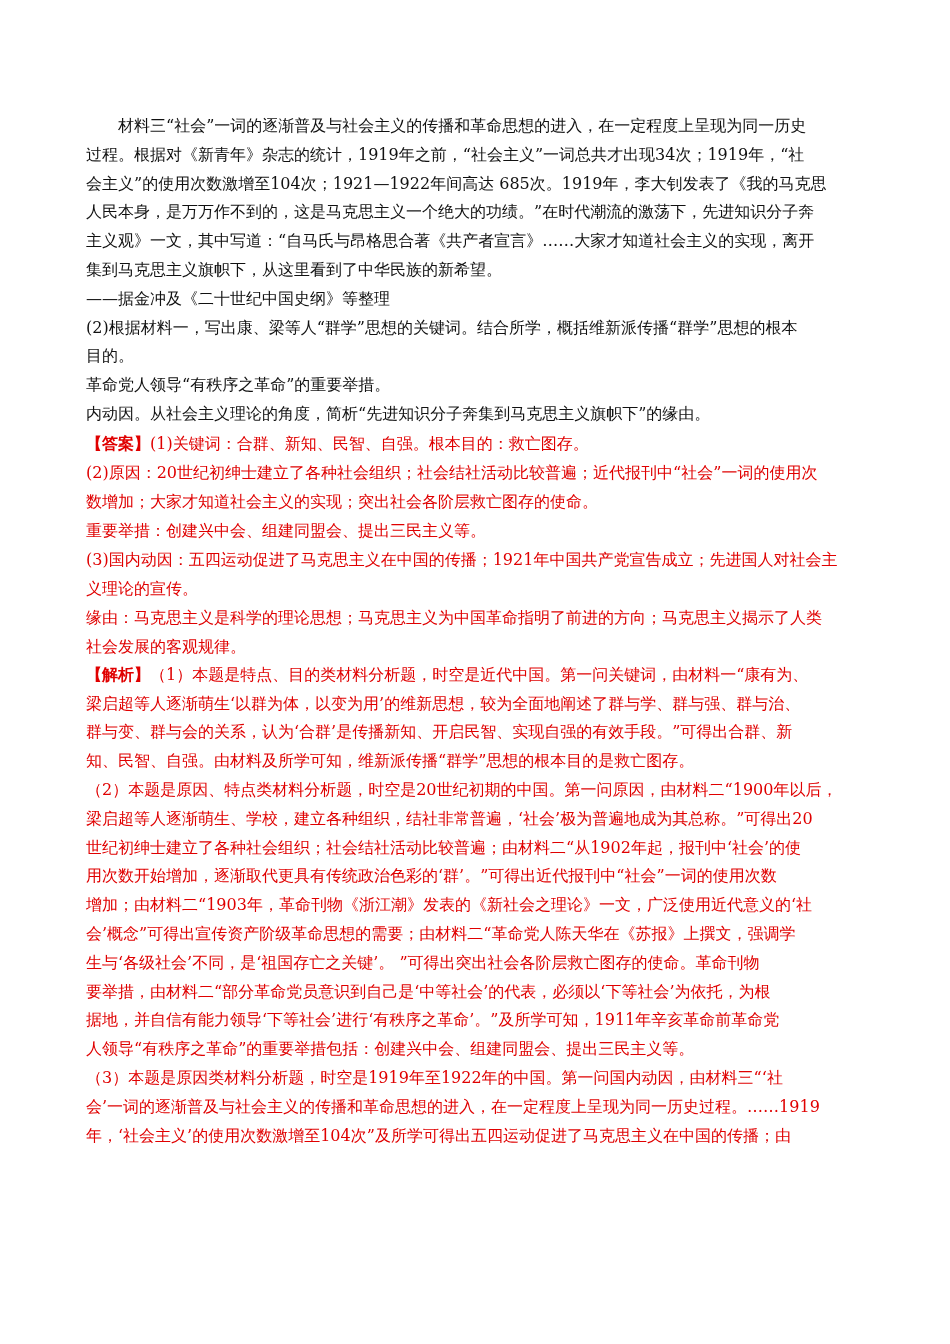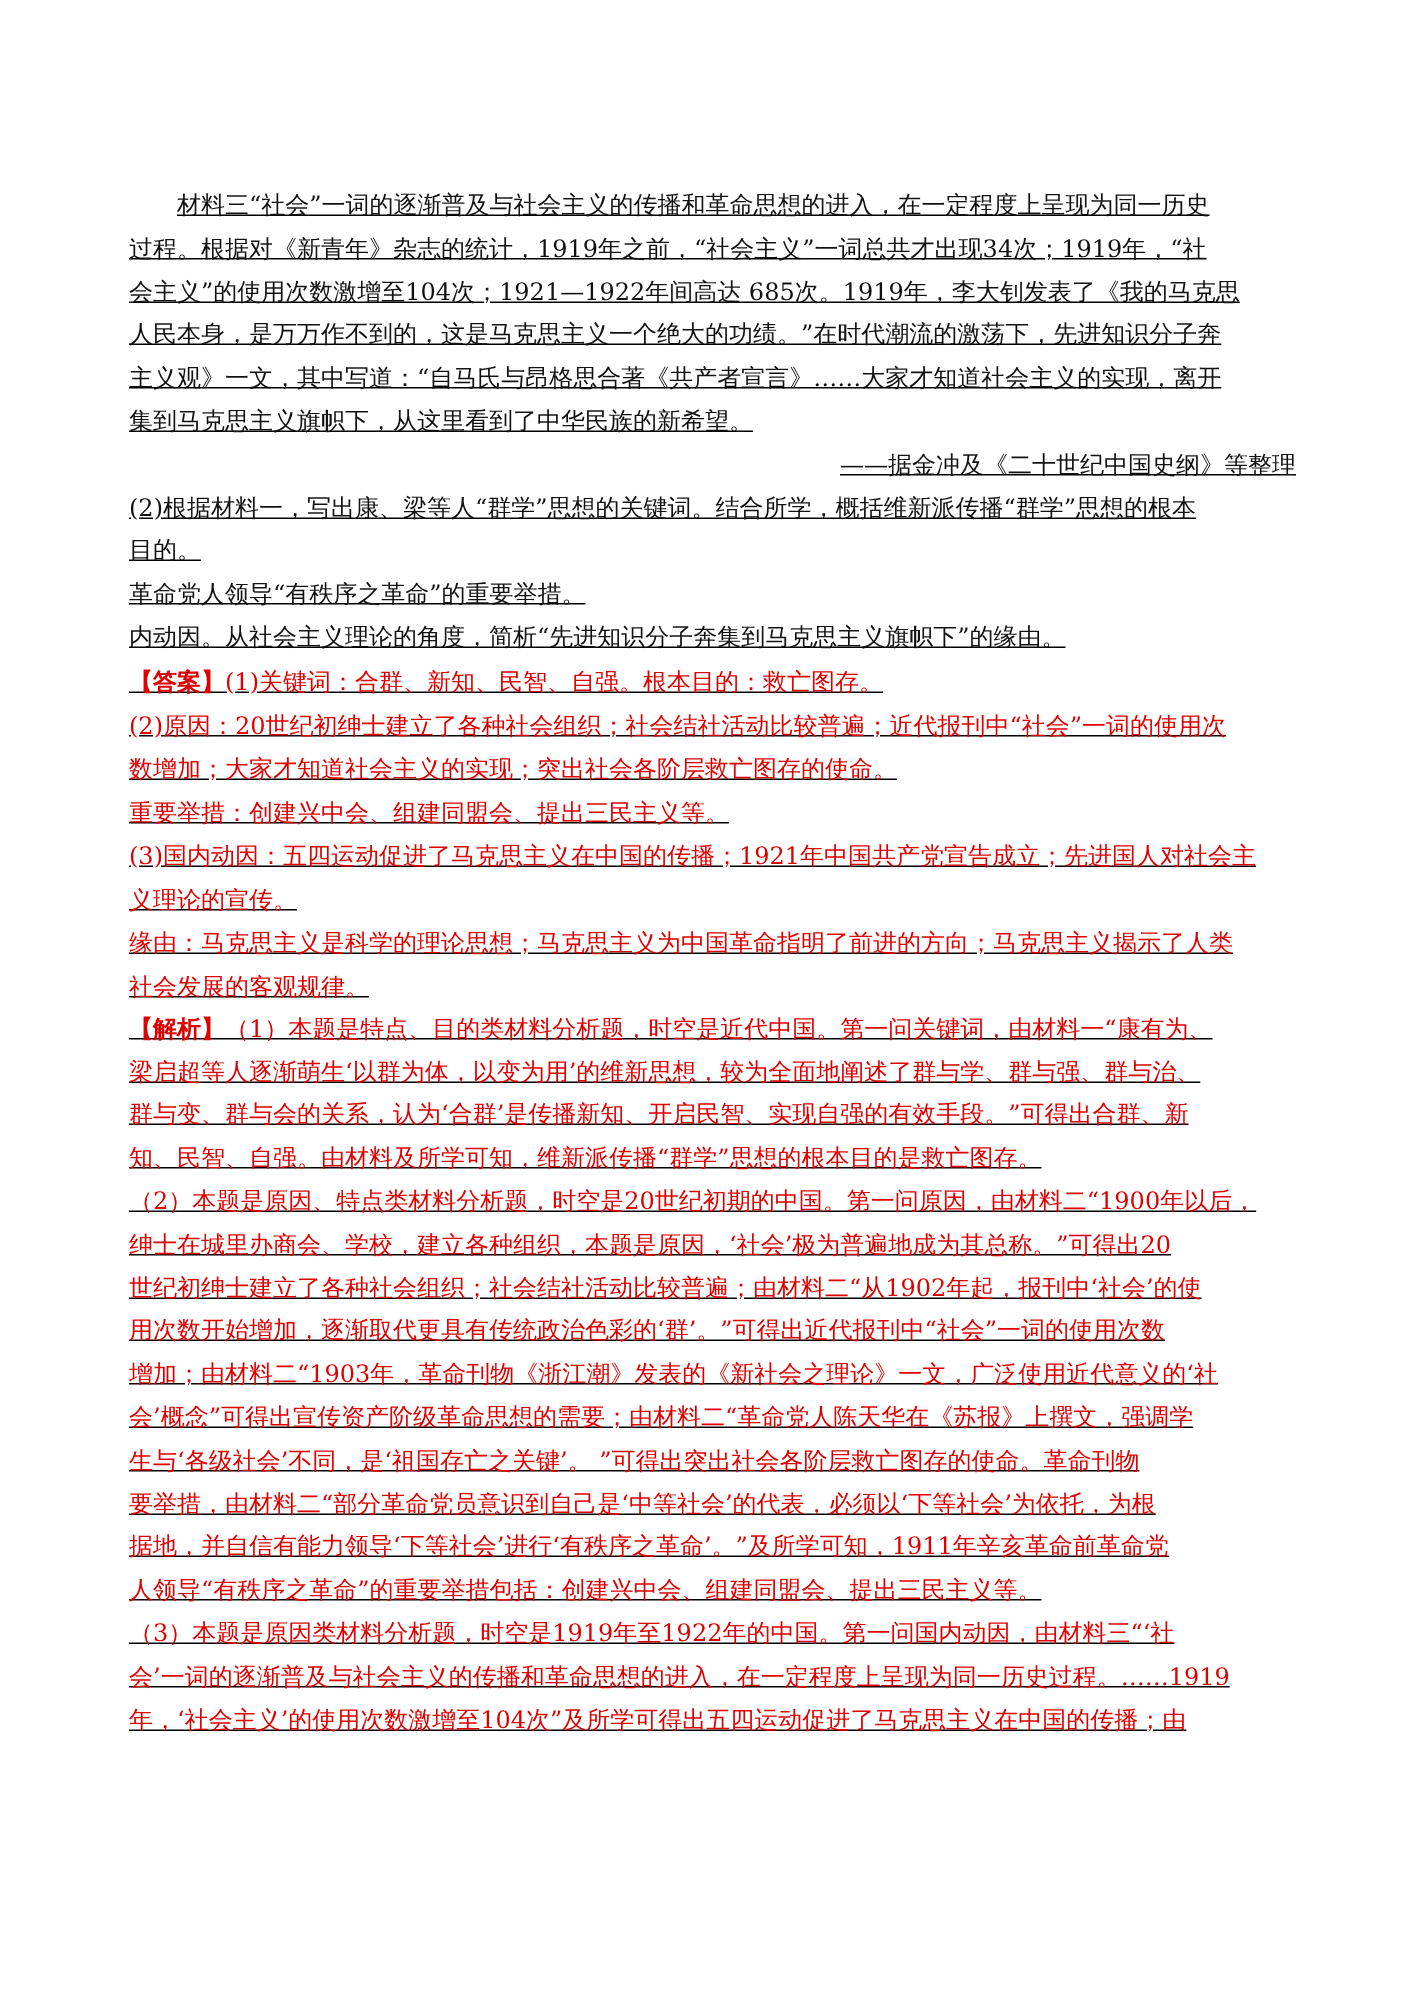--- a/index.html
+++ b/index.html
@@ -11,34 +11,33 @@
     width: 950px;
     height: 1344px;
     position: relative;
     overflow: hidden;
     font-family: "DejaVu Serif", "Liberation Serif", serif;
     color: #000000;
   }
   .page {
     position: absolute;
     left: 86px;
-    top: 123px;
+    top: 112px;
     width: 778px;
-    text-decoration: underline;
   }
   .line {
     font-size: 16px;
     line-height: 28.8px;
     white-space: nowrap;
     overflow: visible;
   }
   .black { color: #111111; }
   .red { color: #e00000; }
   .indent { padding-left: 32px; }
-  .right { text-align: right; }
+  .right { text-align: left; }
   .tag { font-weight: bold; color: #e00000; }
   .answer-line { line-height: 29px; }
 </style>
 </head>
 <body>
 
 <div class="page">
 
   <div>
     <div class="line black indent">材料三“社会”一词的逐渐普及与社会主义的传播和革命思想的进入，在一定程度上呈现为同一历史</div>
@@ -77,21 +76,21 @@
   </div>
 
   <div>
     <div class="line red">
       <span class="tag">【解析】</span><span>（1）本题是特点、目的类材料分析题，时空是近代中国。第一问关键词，由材料一“康有为、</span>
     </div>
     <div class="line red">梁启超等人逐渐萌生‘以群为体，以变为用’的维新思想，较为全面地阐述了群与学、群与强、群与治、</div>
     <div class="line red">群与变、群与会的关系，认为‘合群’是传播新知、开启民智、实现自强的有效手段。”可得出合群、新</div>
     <div class="line red">知、民智、自强。由材料及所学可知，维新派传播“群学”思想的根本目的是救亡图存。</div>
     <div class="line red">（2）本题是原因、特点类材料分析题，时空是20世纪初期的中国。第一问原因，由材料二“1900年以后，</div>
-    <div class="line red">绅士在城里办商会、学校，建立各种组织，本题是原因，‘社会’极为普遍地成为其总称。”可得出20</div>
+    <div class="line red">梁启超等人逐渐萌生、学校，建立各种组织，结社非常普遍，‘社会’极为普遍地成为其总称。”可得出20</div>
     <div class="line red">世纪初绅士建立了各种社会组织；社会结社活动比较普遍；由材料二“从1902年起，报刊中‘社会’的使</div>
     <div class="line red">用次数开始增加，逐渐取代更具有传统政治色彩的‘群’。”可得出近代报刊中“社会”一词的使用次数</div>
     <div class="line red">增加；由材料二“1903年，革命刊物《浙江潮》发表的《新社会之理论》一文，广泛使用近代意义的‘社</div>
     <div class="line red">会’概念”可得出宣传资产阶级革命思想的需要；由材料二“革命党人陈天华在《苏报》上撰文，强调学</div>
     <div class="line red">生与‘各级社会’不同，是‘祖国存亡之关键’。 ”可得出突出社会各阶层救亡图存的使命。革命刊物</div>
     <div class="line red">要举措，由材料二“部分革命党员意识到自己是‘中等社会’的代表，必须以‘下等社会’为依托，为根</div>
     <div class="line red">据地，并自信有能力领导‘下等社会’进行‘有秩序之革命’。”及所学可知，1911年辛亥革命前革命党</div>
     <div class="line red">人领导“有秩序之革命”的重要举措包括：创建兴中会、组建同盟会、提出三民主义等。</div>
     <div class="line red">（3）本题是原因类材料分析题，时空是1919年至1922年的中国。第一问国内动因，由材料三“‘社</div>
     <div class="line red">会’一词的逐渐普及与社会主义的传播和革命思想的进入，在一定程度上呈现为同一历史过程。……1919</div>

